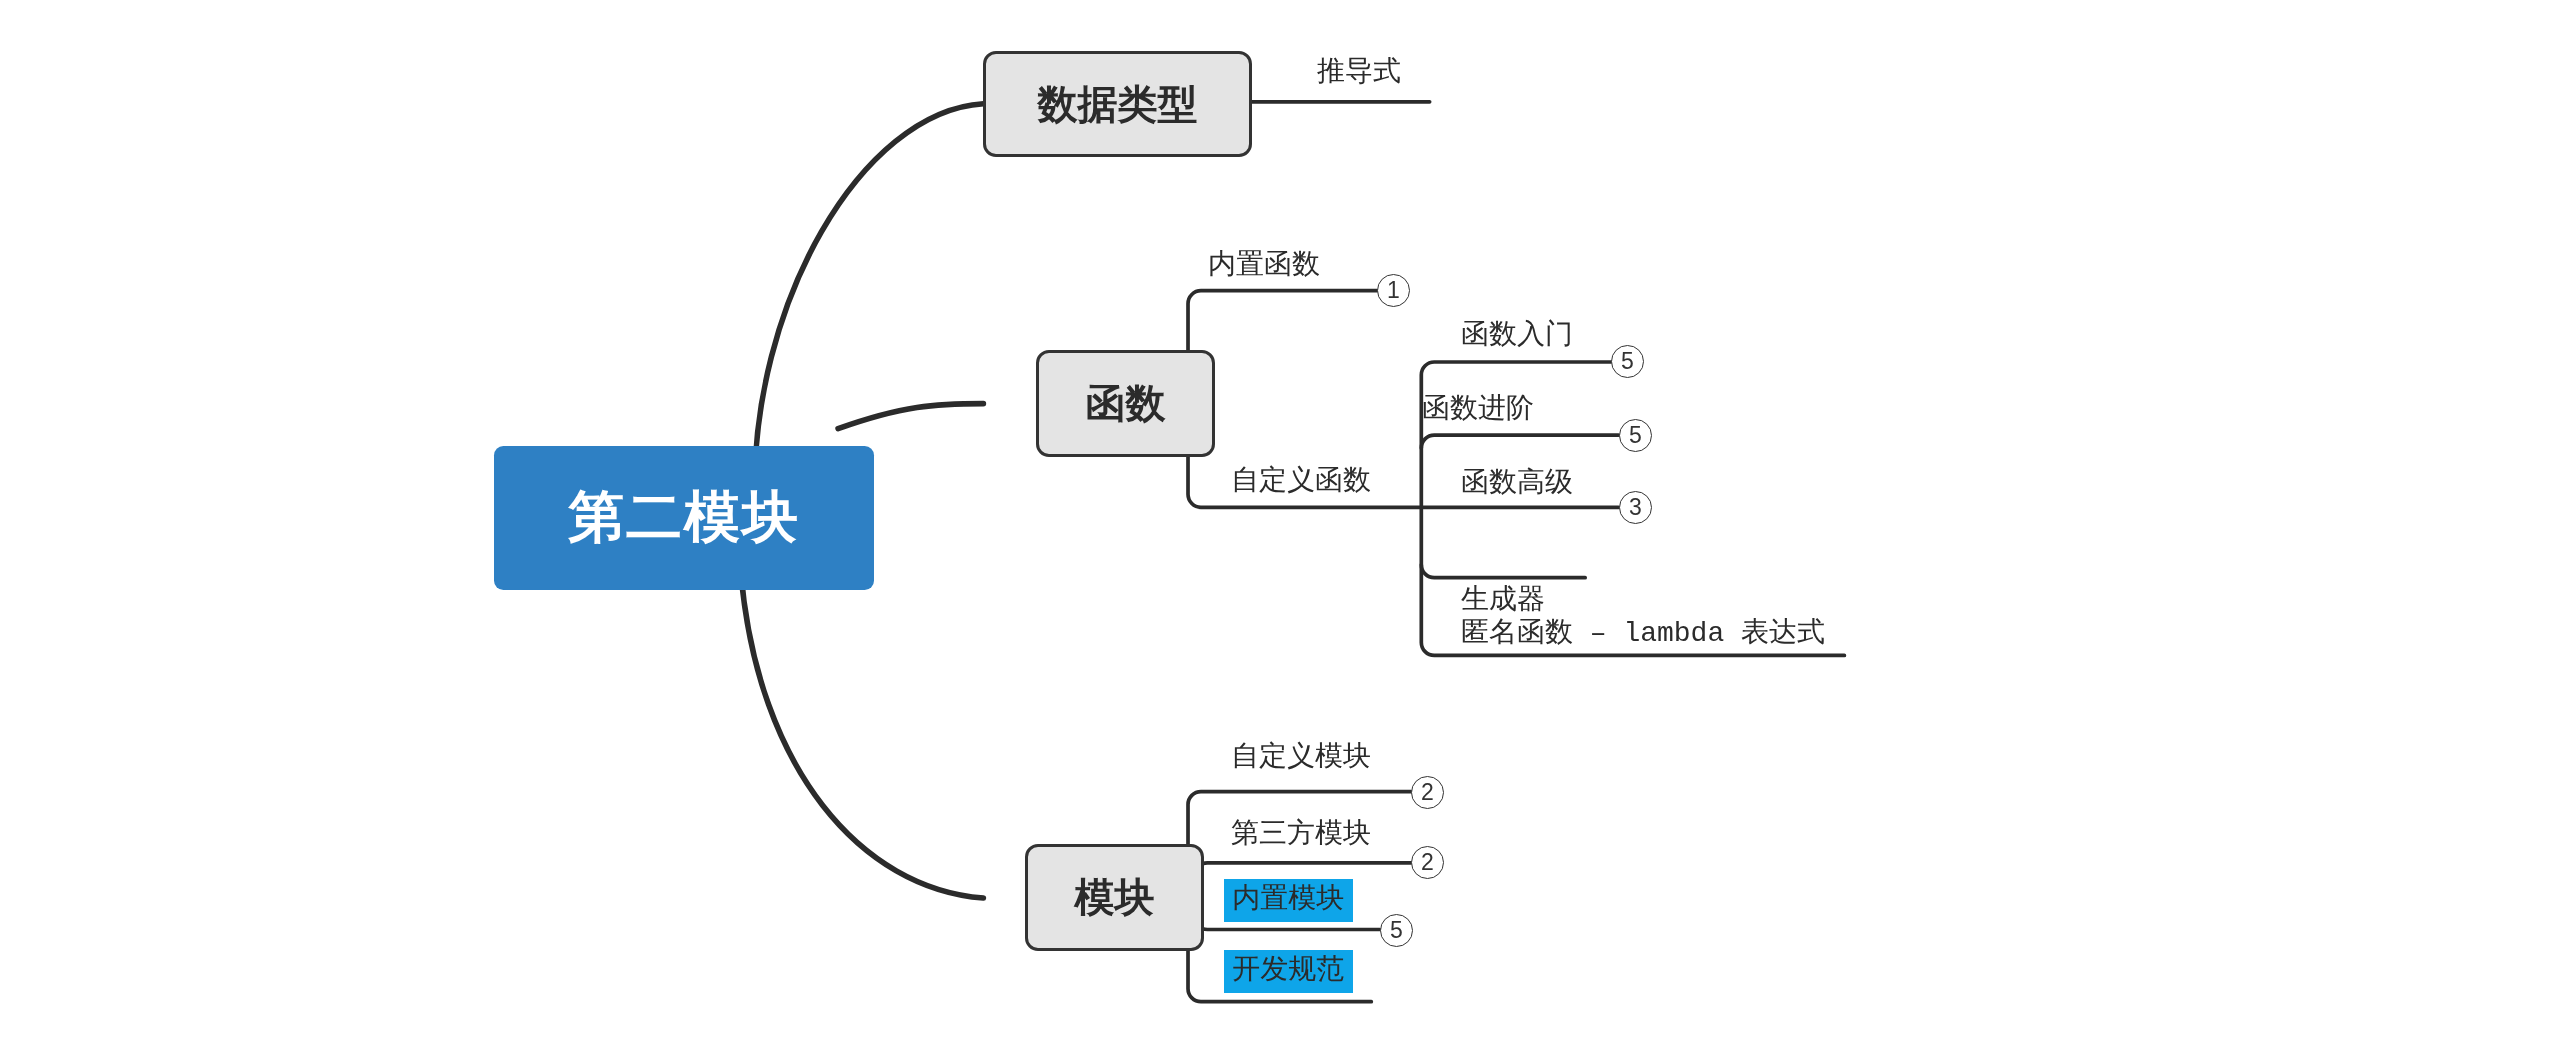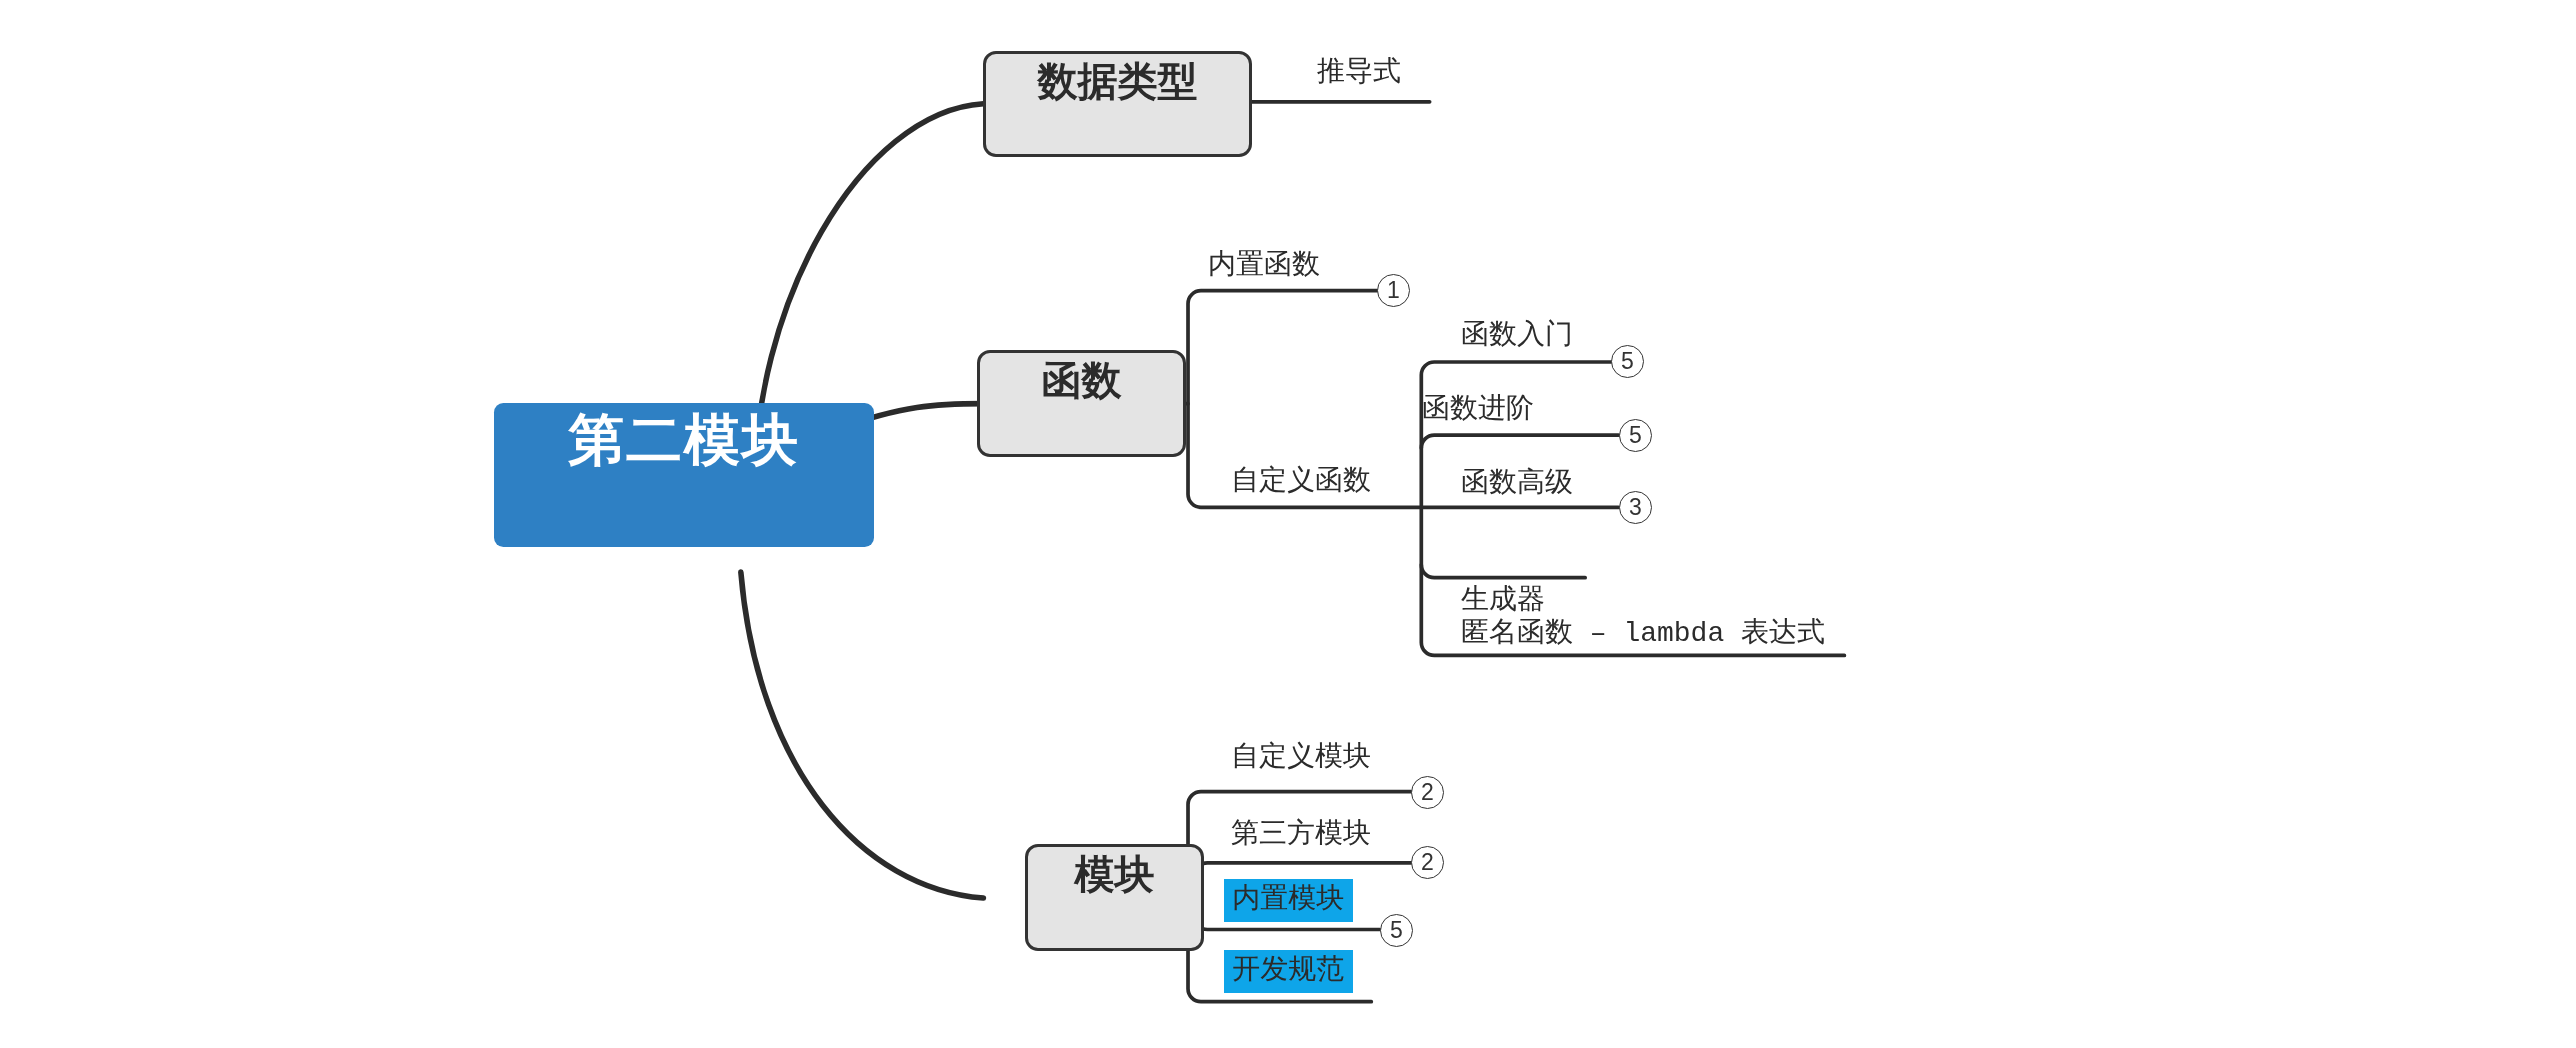--- a/index.html
+++ b/index.html
@@ -23,21 +23,21 @@
     left: 0;
     top: 0;
     width: 2576px;
     height: 1048px;
     pointer-events: none;
   }
   .node {
     position: absolute;
     box-sizing: border-box;
     display: flex;
-    align-items: flex-start;
+    align-items: center;
     justify-content: center;
     white-space: nowrap;
   }
   .node-root {
     background: #2e80c4;
     color: #ffffff;
     border-radius: 9.3px;
     font-size: 56px;
     font-weight: 700;
     letter-spacing: 1.9px;
@@ -106,30 +106,30 @@
 
       <path d="M 1255 970 L 1283 970" stroke-width="4"></path>
 
       <path d="M 1524 855 L 1297 855 A 14 14 0 0 0 1283 869 L 1283 1068 A 14 14 0 0 0 1297 1082 L 1481 1082" stroke-width="4"></path>
 
       <path d="M 1524 932 L 1304 932 A 14 14 0 0 0 1290 946 L 1290 990 A 14 14 0 0 0 1304 1004 L 1490 1004" stroke-width="4"></path>
 
     </g>
   </svg>
 
-  <div class="node node-root" style="left:494px; top:403px; width:380px; height:144px;">
+  <div class="node node-root" style="left:494px; top:446px; width:380px; height:144px;">
     <span>第二模块</span>
   </div>
 
   <div class="node node-branch" style="left:983px; top:51px; width:269px; height:106px;">
     <span>数据类型</span>
   </div>
   <div class="leaf-label" style="left:1317px; top:59px;">推导式</div>
 
-  <div class="node node-branch" style="left:977px; top:350px; width:209px; height:107px;">
+  <div class="node node-branch" style="left:1036px; top:350px; width:179px; height:107px;">
     <span>函数</span>
   </div>
   <div class="leaf-label" style="left:1208px; top:252px;">内置函数</div>
   <div class="badge" style="left:1377px; top:274px;">1</div>
 
   <div class="leaf-label" style="left:1231px; top:468px;">自定义函数</div>
 
   <div class="leaf-label" style="left:1461px; top:322px;">函数入门</div>
   <div class="badge" style="left:1611px; top:345px;">5</div>
 

